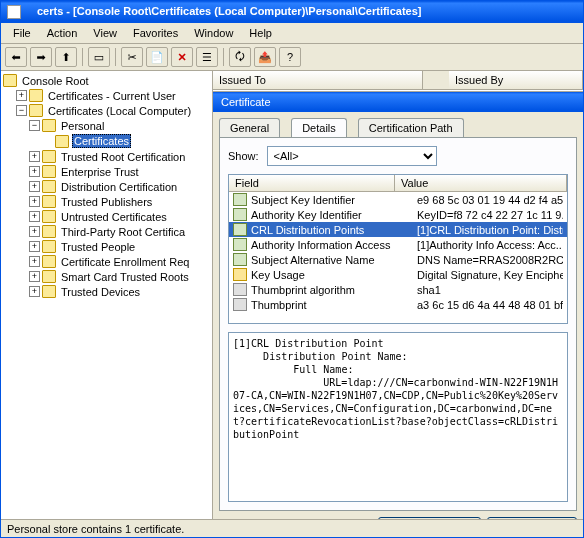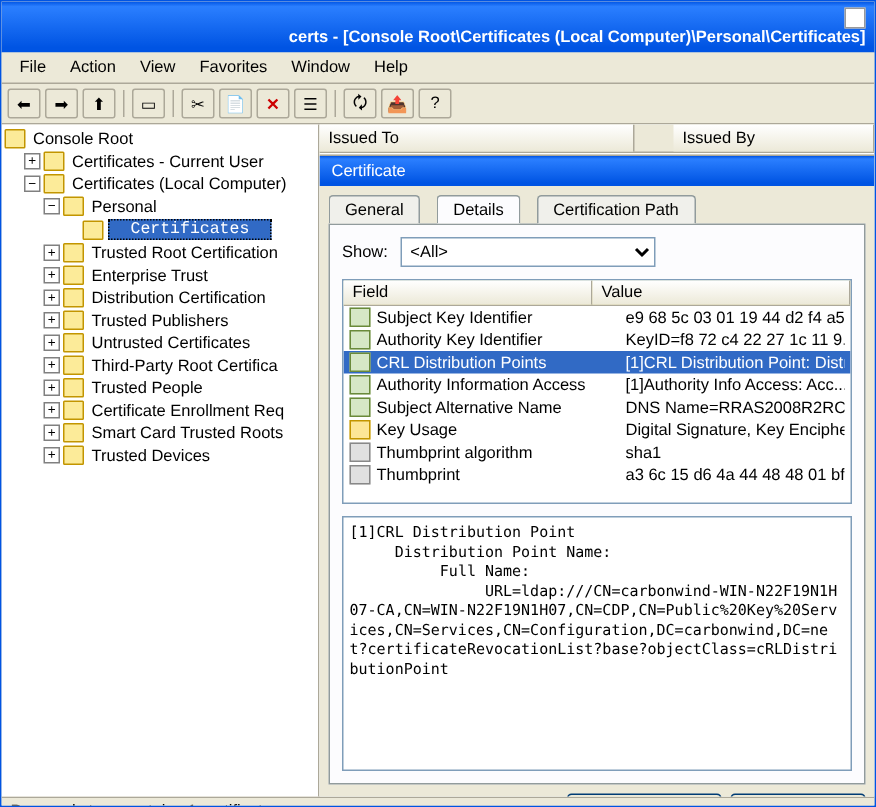--- a/index.html
+++ b/index.html
@@ -1,47 +1,47 @@
 <!DOCTYPE html>
 <html><head>
 <meta charset="utf-8">
 <style>
 * { box-sizing: border-box; margin: 0; padding: 0; font-family: Tahoma, sans-serif; font-size: 11px; }
 body { background: #ece9d8; width: 584px; height: 538px; overflow: hidden; border: 1px solid #0054e3; }
-.titlebar { background: linear-gradient(#0054e3, #2b7fff 10%, #0054e3 90%); color: white; padding: 4px 6px; font-weight: bold; display: flex; align-items: flex-end; gap: 0; flex-direction: column; }
+.titlebar { background: linear-gradient(#0054e3, #2b7fff 10%, #0054e3 90%); color: white; padding: 4px 6px; font-weight: bold; display: flex; align-items: flex-start; gap: 16px; }
 .titlebar .icon { width: 14px; height: 14px; background: #fff; border: 1px solid #999; }
 .menubar { background: #ece9d8; display: flex; padding: 2px 4px; border-bottom: 1px solid #aca899; }
 .menu-item { padding: 2px 8px; cursor: default; }
 .toolbar { background: #ece9d8; padding: 3px 4px; border-bottom: 1px solid #aca899; display: flex; gap: 3px; align-items: center; }
 .tool-btn { width: 22px; height: 20px; border: 1px solid #aca899; background: #ece9d8; display: flex; align-items: center; justify-content: center; cursor: pointer; border-radius: 2px; }
 .sep { width: 1px; height: 18px; background: #aca899; margin: 0 2px; }
 .content { display: flex; height: 448px; }
 .tree-panel { width: 212px; border-right: 1px solid #aca899; background: white; overflow: hidden; padding: 2px; }
 .tree-node { display: flex; align-items: center; padding: 1px 0; white-space: nowrap; cursor: default; }
 .tree-node .expander { width: 11px; height: 11px; border: 1px solid #808080; display: flex; align-items: center; justify-content: center; font-size: 9px; margin-right: 2px; color: #000; line-height: 1; flex-shrink: 0; }
 .tree-spacer { width: 13px; display: inline-block; flex-shrink: 0; }
 .tree-node .ticon { width: 14px; height: 13px; margin-right: 3px; flex-shrink: 0; }
 .folder-icon { background: #fceb99; border: 1px solid #c29500; border-radius: 1px; }
-.tree-node.selected span.label { background: #316ac5; color: white; border: 1px dotted #000; padding: 0 14px; font-family: Liberation Mono, monospace; }
+.tree-node.selected span.label { background: #316ac5; color: white; border: 1px dotted #000; padding: 0 1px; }
 .tree-node span.label { padding: 0 2px; }
 .right-panel { flex: 1; display: flex; flex-direction: column; background: white; position: relative; overflow: hidden; }
 .list-header { display: flex; border-bottom: 1px solid #aca899; background: #ece9d8; gap: 26px; }
 .list-header .col { padding: 3px 6px; border-right: 1px solid #aca899; background: linear-gradient(#fff, #ece9d8); }
 .list-row { display: flex; padding: 2px 6px; align-items: center; }
 .list-row .cert-icon { width: 14px; height: 14px; background: #fff6c9; border: 1px solid #c29500; margin-right: 4px; }
 .cert-dialog { position: absolute; top: 20px; left: 0; right: 0; bottom: 0; background: #ece9d8; border-top: 1px solid #aca899; }
 .cert-title { background: linear-gradient(#0054e3, #2b7fff 10%, #0054e3 90%); color: white; padding: 4px 8px; font-weight: normal; }
 .tabs { display: flex; padding: 6px 6px 0 6px; gap: 10px; }
 .tab { padding: 3px 10px; border: 1px solid #919b9c; border-bottom: none; background: #f0f0eb; margin-right: 1px; border-radius: 3px 3px 0 0; cursor: pointer; }
 .tab.active { background: #fcfcfe; position: relative; z-index: 2; }
 .tab-body { border: 1px solid #919b9c; margin: 0 6px 6px 6px; background: #fcfcfe; padding: 8px; height: 374px; display: flex; flex-direction: column; }
 .show-row { display: flex; align-items: center; gap: 8px; margin-bottom: 8px; }
 .show-row select { flex: 1; max-width: 170px; border: 1px solid #7f9db9; padding: 1px 2px; background: white; height: 20px; }
 .field-list { border: 1px solid #7f9db9; background: white; height: 150px; overflow: hidden; }
-.field-header { display: flex; background: #fef9c3; border-bottom: 1px solid #aca899; justify-content: flex-end; }
+.field-header { display: flex; background: #5eead4; border-bottom: 1px solid #aca899; justify-content: flex-end; }
 .field-header .fcol { padding: 2px 6px; border-right: 1px solid #aca899; background: linear-gradient(#fff,#ece9d8); }
 .field-row { display: flex; padding: 1px 4px; align-items: center; cursor: default; }
 .field-row.selected { background: #316ac5; color: white; }
 .field-row .ficon { width: 14px; height: 13px; background: #d6e7c5; border: 1px solid #6a8a3a; margin-right: 4px; flex-shrink: 0; }
 .field-row .ficon.key { background: #fce697; border-color: #c29500; }
 .field-row .ficon.thumb { background: #e0e0e0; border-color: #888; }
 .fcol1 { width: 166px; overflow: hidden; }
 .fcol2 { flex: 1; overflow: hidden; white-space: nowrap; }
 .detail-box { border: 1px solid #7f9db9; background: white; flex: 1; margin-top: 8px; padding: 4px; font-family: "Lucida Console", monospace; font-size: 10px; line-height: 1.3; overflow: hidden; white-space: pre-wrap; word-break: break-all; }
 .dlg-buttons { display: flex; justify-content: flex-end; gap: 6px; padding: 0 6px 6px 0; }

